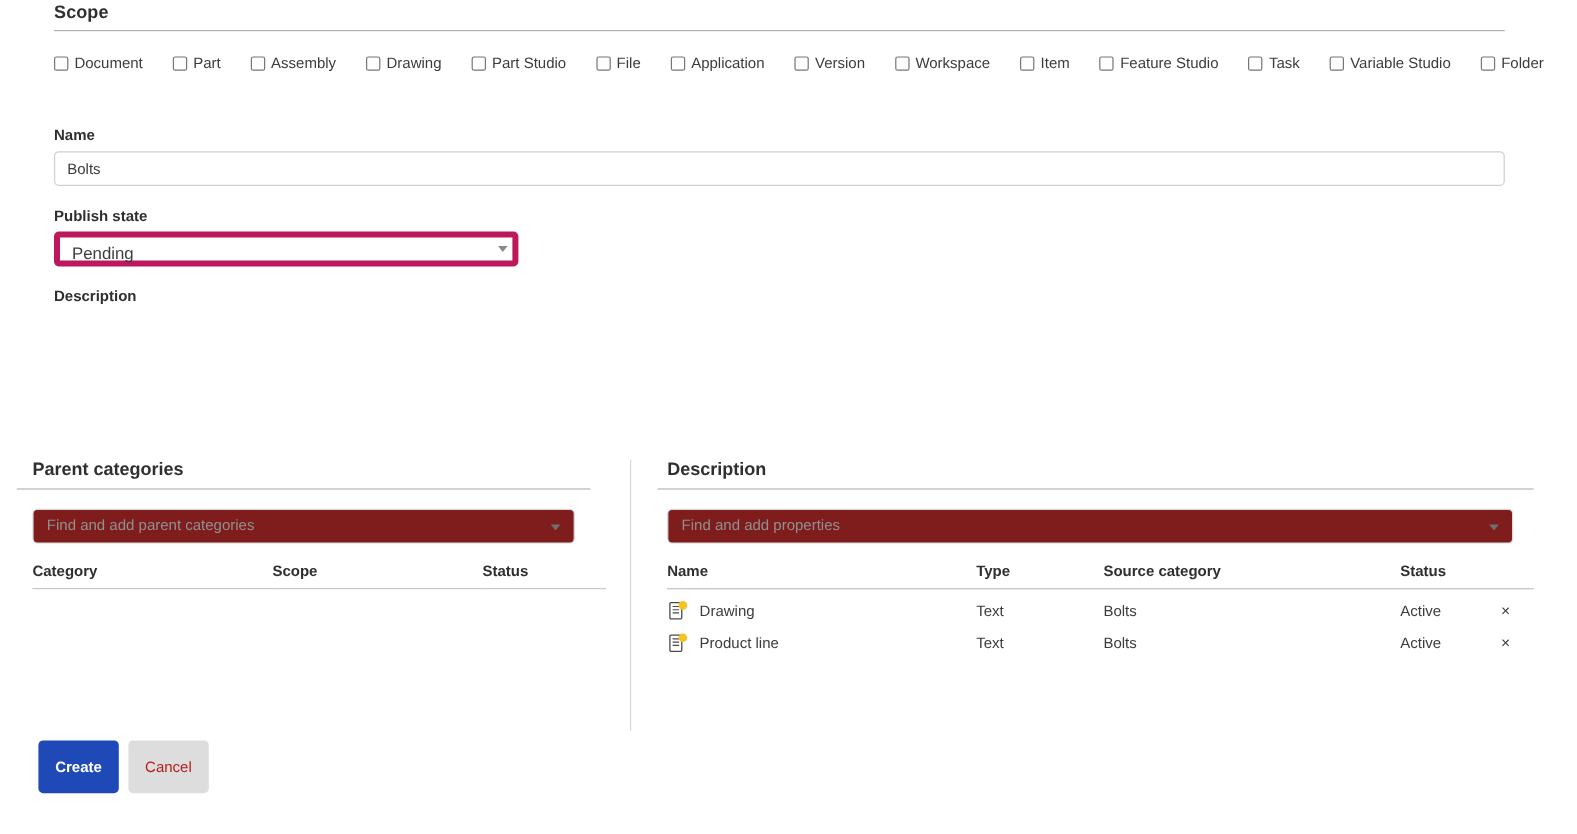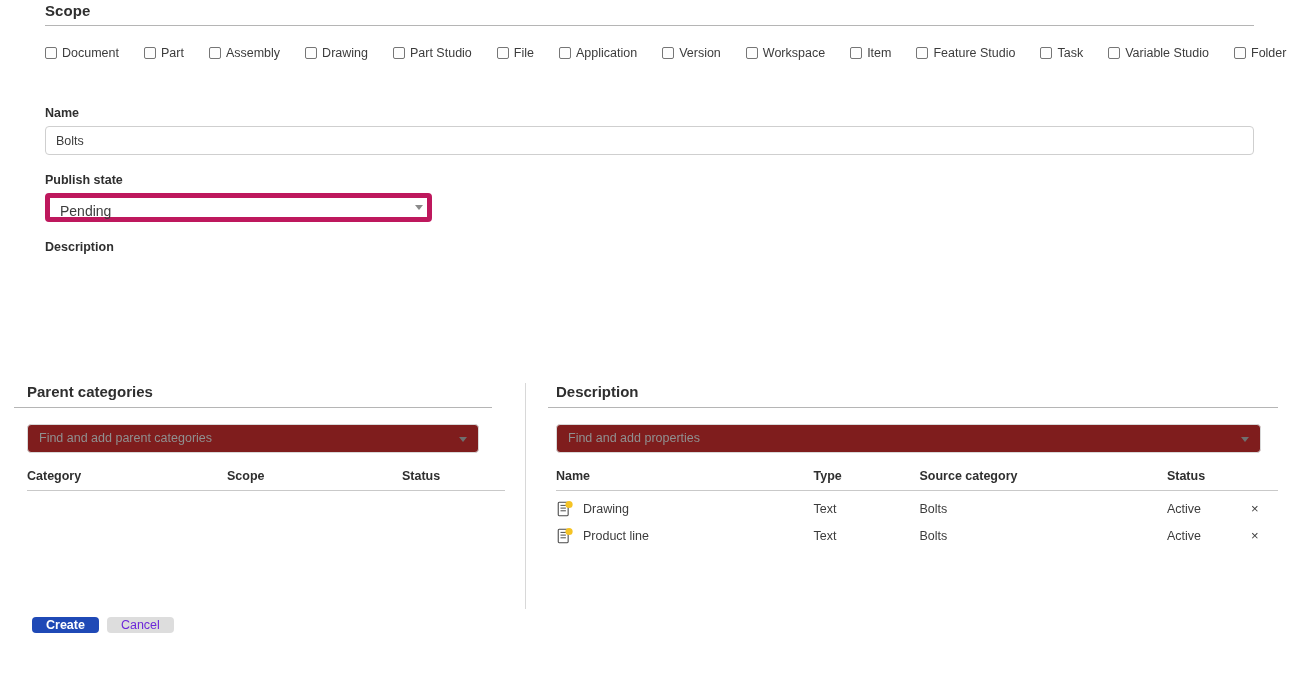--- a/index.html
+++ b/index.html
@@ -179,25 +179,25 @@
   }
 
   
   .footer { position: absolute; left: 32px; top: 617px; display: flex; gap: 8px; }
   .btn {
     font-family: "Liberation Sans", sans-serif;
     font-size: 12.5px;
     border-radius: 4px;
     border: none;
     padding: 0 14px;
-    height: 16px;
+    height: 44px;
     cursor: pointer;
   }
   .btn-primary { background: #1f49b6; color: #ffffff; font-weight: 600; }
-  .btn-secondary { background: #dddddd; color: #6d28d9; }
+  .btn-secondary { background: #dddddd; color: #b91c1c; }
 </style>
 </head>
 <body>
 
 <div class="page">
 
   <div class="scope-block">
     <div class="section-head section-rule scope-head">Scope</div>
     <div class="checkbox-row" id="scope-row">
         <label class="cb-item">

